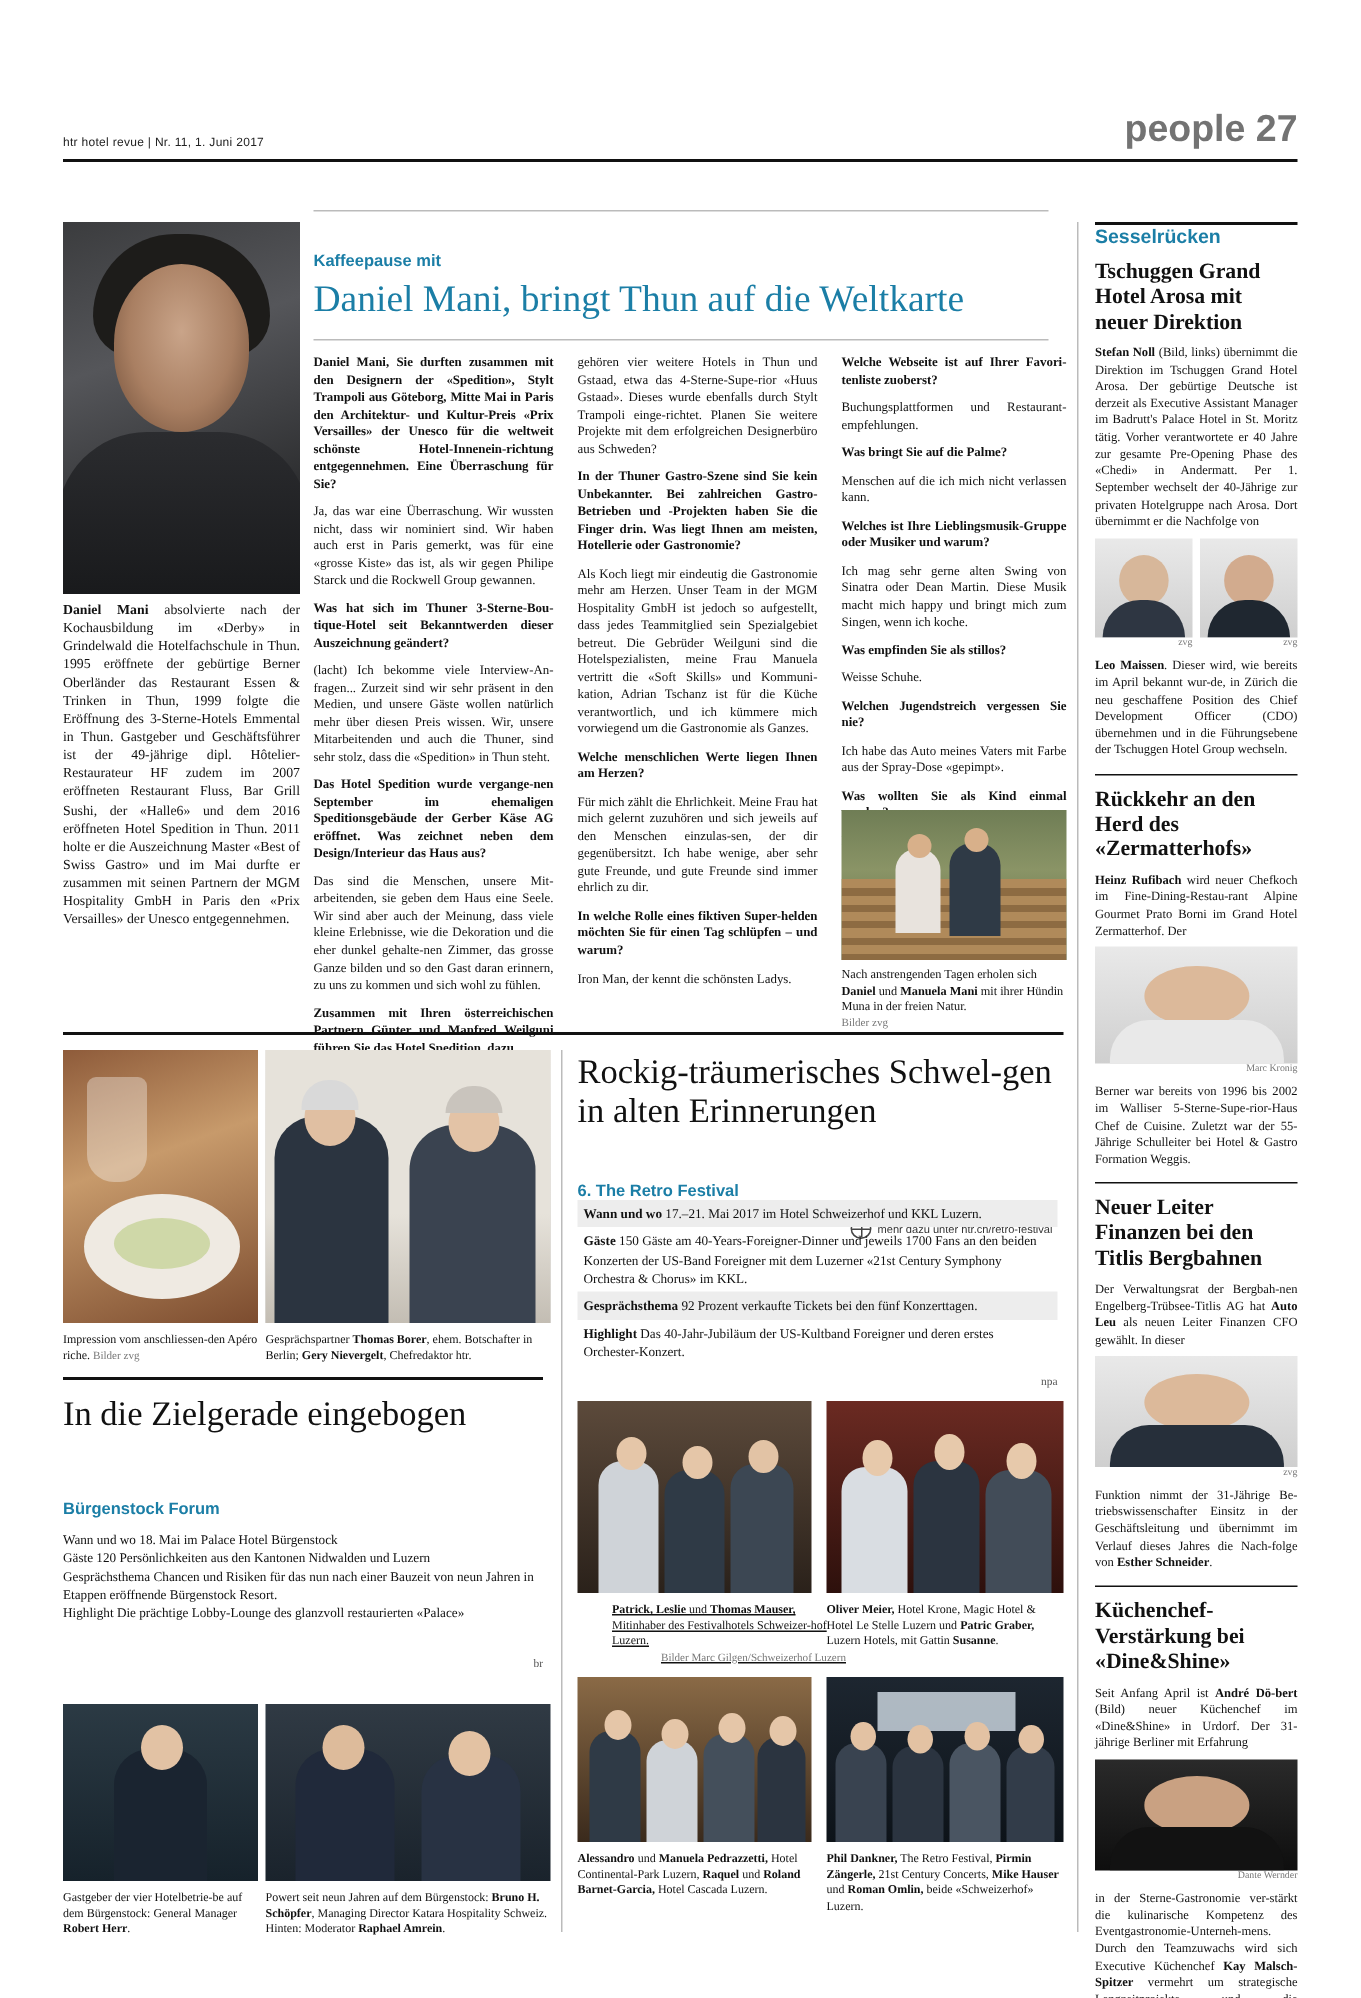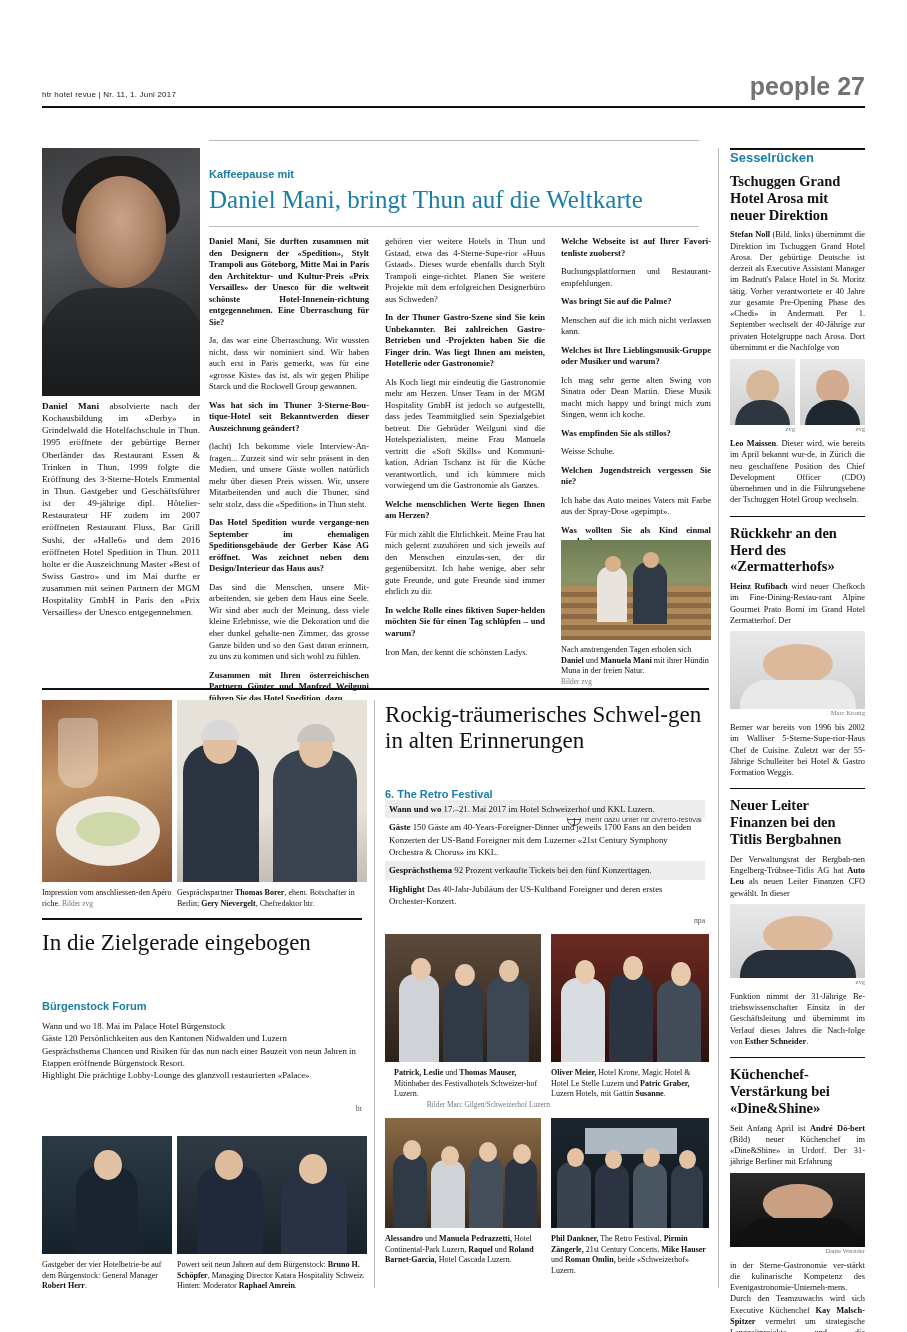--- a/index.html
+++ b/index.html
@@ -341,21 +341,21 @@
   </div>
 
   <div class="ph" style="left:385px; top:934px; width:156px; height:128px; background:linear-gradient(180deg,#5c4a3b,#2a211a);">
     <div style="position:absolute;left:14px;top:40px;width:40px;height:88px;background:#cfd3d8;border-radius:16px 16px 0 0;"></div>
     <div style="position:absolute;left:26px;top:24px;width:20px;height:22px;border-radius:50%;background:#e5c6a8;"></div>
     <div style="position:absolute;left:58px;top:46px;width:40px;height:82px;background:#2f3a46;border-radius:16px 16px 0 0;"></div>
     <div style="position:absolute;left:70px;top:30px;width:20px;height:22px;border-radius:50%;background:#e5c6a8;"></div>
     <div style="position:absolute;left:102px;top:42px;width:42px;height:86px;background:#3c4753;border-radius:16px 16px 0 0;"></div>
     <div style="position:absolute;left:114px;top:26px;width:20px;height:22px;border-radius:50%;background:#e2c3a5;"></div>
   </div>
-  <div class="gridcap" style="left:394px; top:1068px; width:156px;">
+  <div class="gridcap" style="left:408px; top:1068px; width:156px;text-decoration:underline;">
     <b>Patrick, Leslie</b><span> und </span><b>Thomas Mauser,</b><span> Mitinhaber des Festivalhotels Schweizer-hof Luzern.</span>
     <div class="credit" style="text-align:right">Bilder Marc Gilgen/Schweizerhof Luzern</div>
   </div>
 
   <div class="ph" style="left:551px; top:934px; width:158px; height:128px; background:linear-gradient(180deg,#6b2a22,#2d100c);">
     <div style="position:absolute;left:10px;top:44px;width:44px;height:84px;background:#d9dde2;border-radius:16px 16px 0 0;"></div>
     <div style="position:absolute;left:24px;top:26px;width:20px;height:24px;border-radius:50%;background:#e7c9ab;"></div>
     <div style="position:absolute;left:58px;top:40px;width:44px;height:88px;background:#2b3440;border-radius:16px 16px 0 0;"></div>
     <div style="position:absolute;left:72px;top:22px;width:20px;height:24px;border-radius:50%;background:#e7c9ab;"></div>
     <div style="position:absolute;left:106px;top:46px;width:44px;height:82px;background:#424c58;border-radius:16px 16px 0 0;"></div>

